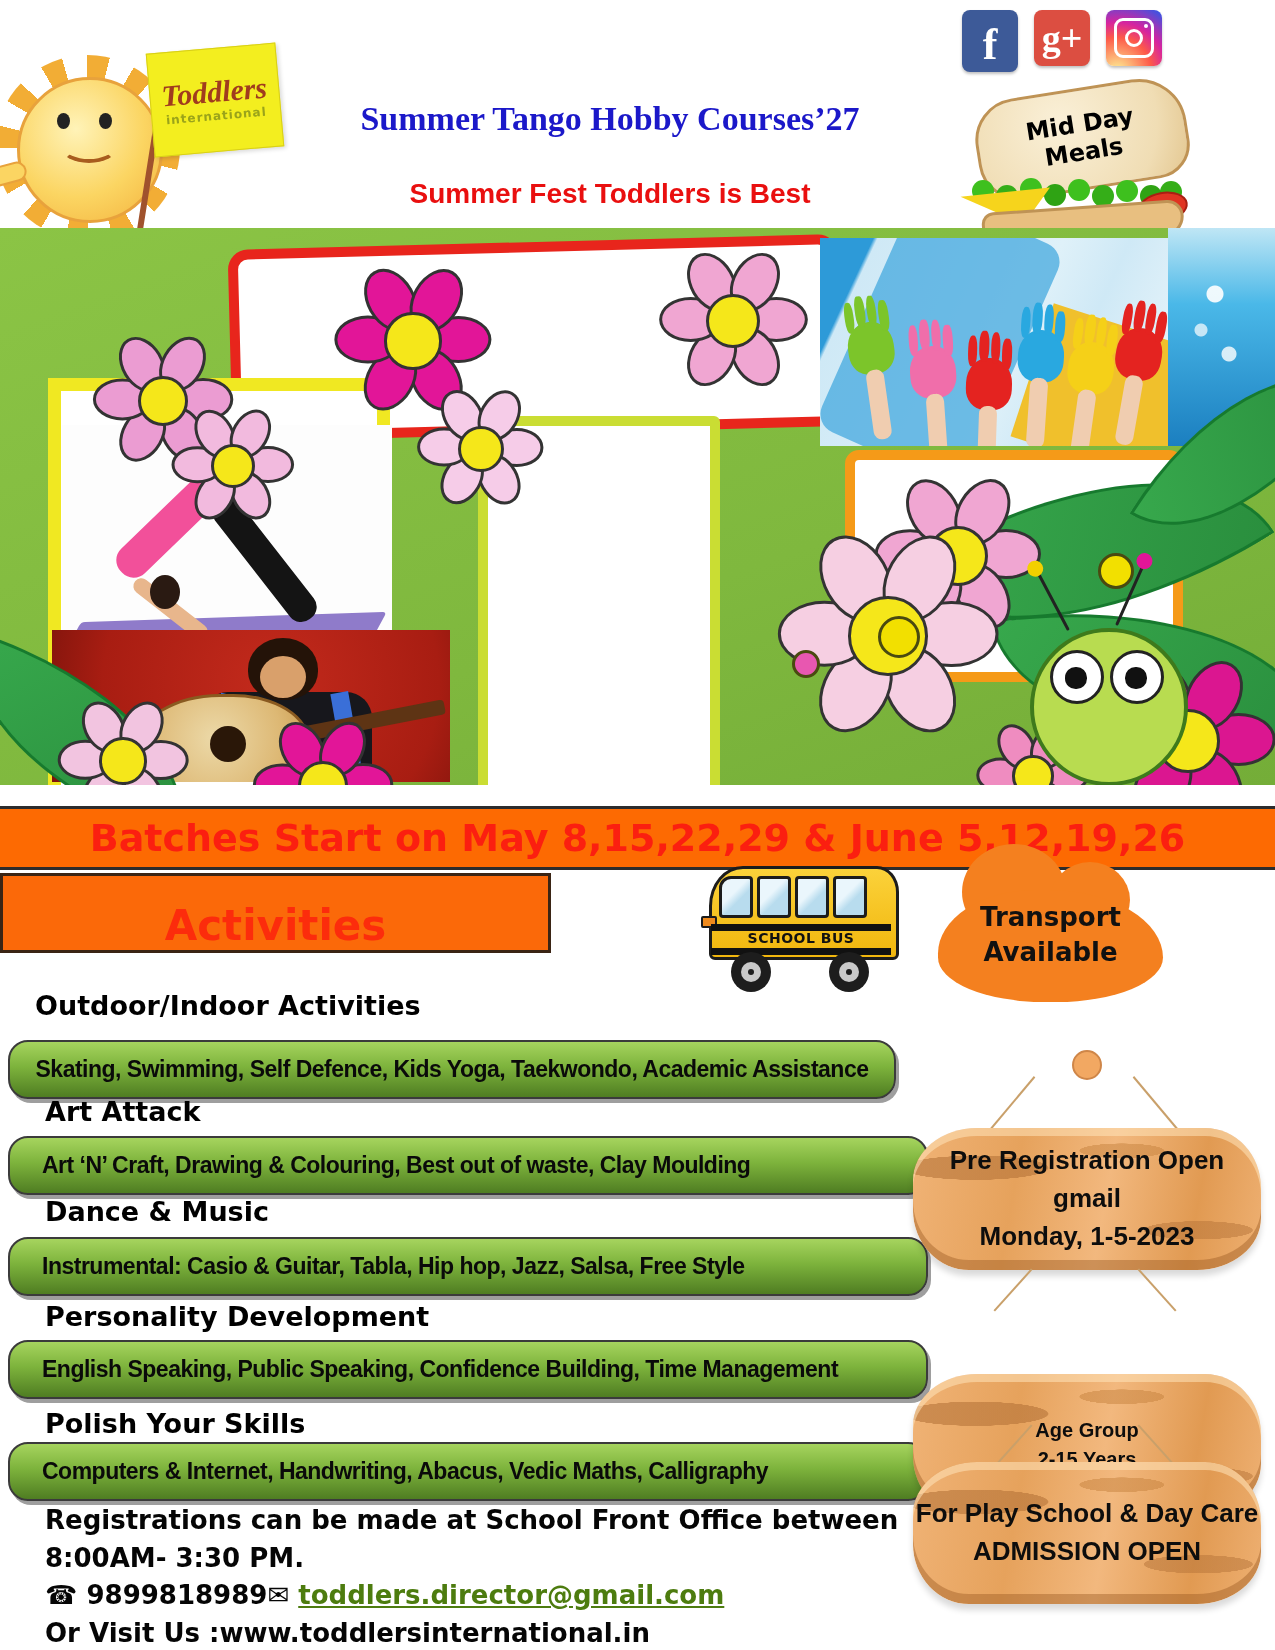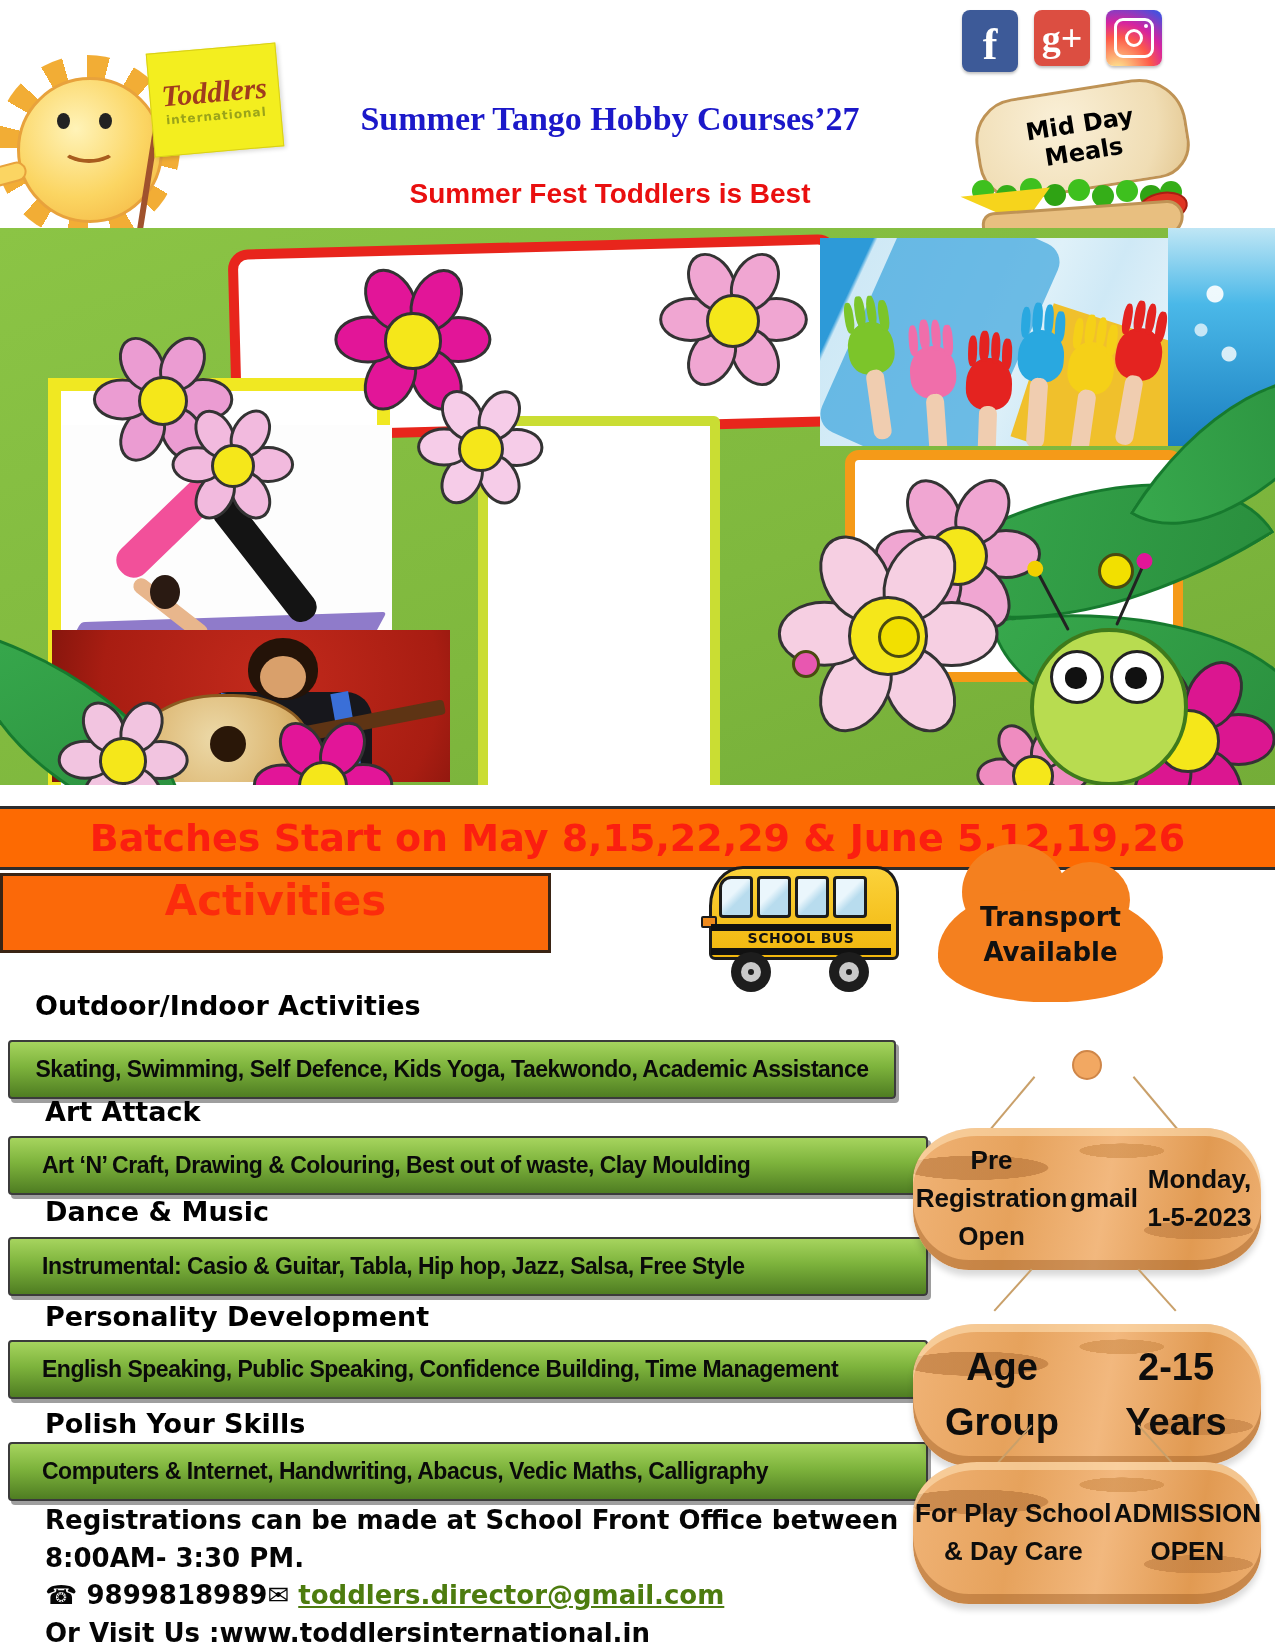--- a/index.html
+++ b/index.html
@@ -110,25 +110,25 @@
   .bug .eye.l{left:16px;} .bug .eye.r{left:76px;}
   .bug .eye::after{content:'';position:absolute;left:26%;top:30%;width:44%;height:44%;background:#111;border-radius:50%;}
   .ant{position:absolute;width:3px;height:64px;background:#222;border-radius:2px;}
   .ant::after{content:'';position:absolute;left:-7px;top:-14px;width:16px;height:16px;border-radius:50%;background:var(--dc);}
 
   
   .batches{left:0;top:806px;width:1275px;height:58px;background:#fd6a02;border-top:3px solid #2c2c2c;border-bottom:3px solid #2c2c2c;
      display:flex;align-items:center;justify-content:center;}
   .batches .t{font-size:38px;font-weight:bold;color:#fb1f10;white-space:nowrap;}
   .activities-box{left:0;top:873px;width:545px;height:74px;background:#fb6909;border:3px solid #3a2414;
-     display:flex;align-items:flex-start;justify-content:center;}
+     display:flex;align-items:flex-end;justify-content:center;}
   .activities-box .t{font-size:42px;color:#fc2c0c;font-weight:bold;}
 
   .sec-head{position:absolute;font-size:27px;font-weight:bold;color:#000;white-space:nowrap;}
-  .gbanner{position:absolute;left:8px;width:884px;height:55px;border:2px solid #3b3b3b;border-radius:4px;
+  .gbanner{position:absolute;left:8px;width:884px;height:55px;border:2px solid #3b3b3b;border-radius:20px;
      background:linear-gradient(#a6d45e 0%,#7db33c 45%,#4f7d22 100%);box-shadow:3px 4px 0 rgba(40,40,40,.45);
      display:flex;align-items:center;color:#0a0a0a;font-family:"Liberation Sans",sans-serif;font-weight:bold;font-size:23px;letter-spacing:-0.5px;white-space:nowrap;}
   .gbanner.center{justify-content:center;}
   .gbanner.padded{padding-left:32px;}
 
   
   .bus{left:695px;top:860px;width:215px;height:132px;}
   .bus .body{position:absolute;left:14px;top:6px;width:184px;height:88px;background:linear-gradient(#fbd23a,#f1b60d);
      border:3px solid #1c1c1c;border-radius:34px 22px 6px 6px / 40px 26px 6px 6px;}
   .bus .win{position:absolute;top:16px;width:28px;height:36px;background:linear-gradient(135deg,#eaf6fc 40%,#b8dcee 60%);border:3px solid #1c1c1c;border-radius:4px;}
@@ -153,21 +153,21 @@
   .knob{left:1072px;top:1050px;width:26px;height:26px;background:#f2a862;border:2px solid #cf8648;border-radius:50%;}
   .string{position:absolute;width:2px;background:#c9a06a;}
   .sign{position:absolute;left:913px;width:348px;height:142px;
      background:linear-gradient(100deg,#f0b376 0%,#e6a25c 30%,#f2b87e 55%,#e19a52 80%,#eeb072 100%);
      background-image:radial-gradient(ellipse 120px 20px at 18% 28%,rgba(176,110,52,.55) 60%,transparent 61%),
                       radial-gradient(ellipse 90px 15px at 82% 72%,rgba(176,110,52,.45) 60%,transparent 61%),
                       radial-gradient(ellipse 70px 12px at 60% 16%,rgba(198,130,62,.5) 60%,transparent 61%),
                       linear-gradient(100deg,#f0b376 0%,#e6a25c 30%,#f2b87e 55%,#e19a52 80%,#eeb072 100%);
      border-radius:64px 56px 64px 56px / 52px 60px 52px 60px;
      box-shadow:inset 0 -10px 0 rgba(150,85,30,.4), inset 0 8px 0 rgba(255,228,185,.55), 0 6px 6px rgba(0,0,0,.15);
-     display:flex;flex-direction:row;align-items:center;justify-content:center;text-align:center;
+     display:flex;flex-direction:column;align-items:center;justify-content:center;text-align:center;
      font-family:"Liberation Sans",sans-serif;font-weight:bold;color:#0d0d0d;}
   .sign .ln{line-height:1.45;}
 
   
   .foot{position:absolute;left:45px;font-size:26px;font-weight:bold;color:#050505;white-space:nowrap;}
   .email{color:#4d7c0f;text-decoration:underline;}
   .glyph{font-weight:normal;}
 </style>
 </head>
 <body>
@@ -432,21 +432,21 @@
   <div class="string" style="left:1004px;top:1066px;height:92px;transform:rotate(40deg);"></div>
   <div class="string" style="left:1162px;top:1066px;height:92px;transform:rotate(-40deg);"></div>
   <div class="sign" style="top:1128px;font-size:26px;">
     <div class="ln">Pre Registration Open</div>
     <div class="ln">gmail</div>
     <div class="ln">Monday, 1-5-2023</div>
   </div>
 
   <div class="string" style="left:1012px;top:1262px;height:56px;transform:rotate(42deg);"></div>
   <div class="string" style="left:1156px;top:1262px;height:56px;transform:rotate(-42deg);"></div>
-  <div class="sign" style="top:1324px;font-size:38px;">
+  <div class="sign" style="top:1374px;font-size:20px;">
     <div class="ln">Age Group</div>
     <div class="ln">2-15 Years</div>
   </div>
 
   <div class="string" style="left:1012px;top:1418px;height:56px;transform:rotate(42deg);"></div>
   <div class="string" style="left:1156px;top:1418px;height:56px;transform:rotate(-42deg);"></div>
   <div class="sign" style="top:1462px;font-size:26px;">
     <div class="ln">For Play School &amp; Day Care</div>
     <div class="ln">ADMISSION OPEN</div>
   </div>

